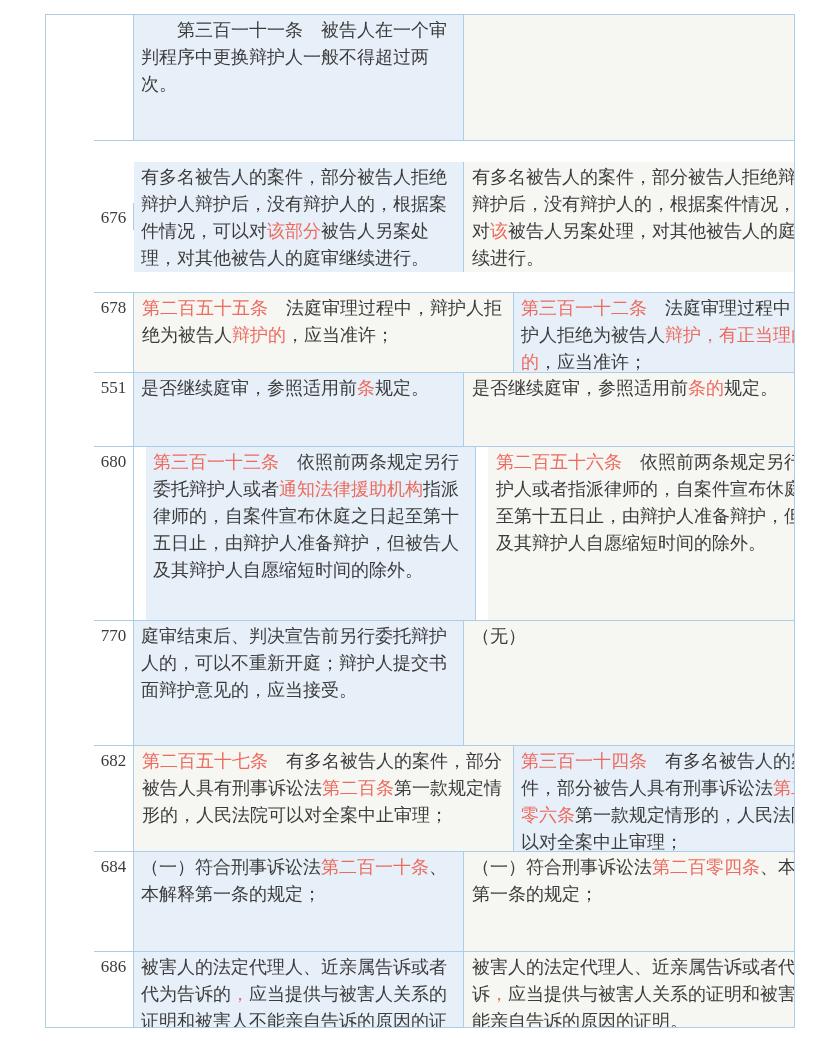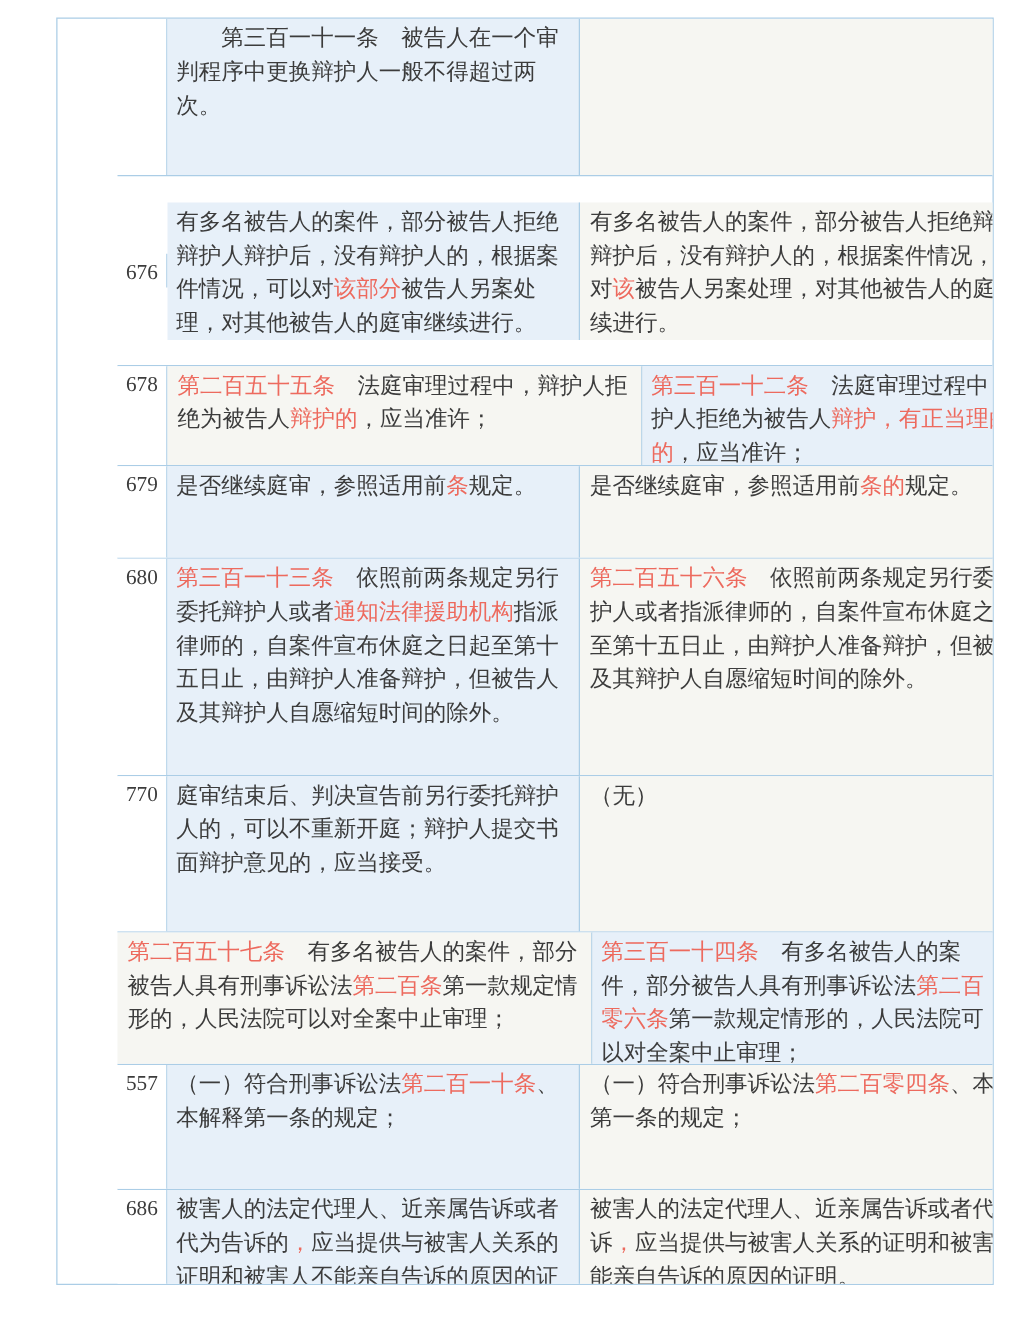--- a/index.html
+++ b/index.html
@@ -72,56 +72,57 @@
       <div class="row" style="height: 80px;">
         <div class="cell num">678</div>
         <div class="cell right">
           <div class="para"><span class="seg red">第二百五十五条</span><span class="seg black">　法庭审理过程中，辩护人拒绝为被告人</span><span class="seg red">辩护的</span><span class="seg black">，应当准许；</span></div>
         </div>
         <div class="cell left">
           <div class="para"><span class="seg red">第三百一十二条</span><span class="seg black">　法庭审理过程中，辩护人拒绝为被告人</span><span class="seg red">辩护，有正当理由的</span><span class="seg black">，应当准许；</span></div>
         </div>
       </div>
       <div class="row" style="height: 74px;">
-        <div class="cell num">679</div>
+        <div class="cell num">551</div>
         <div class="cell left">
           <div class="para"><span class="seg black">是否继续庭审，参照适用前</span><span class="seg red">条</span><span class="seg black">规定。</span></div>
         </div>
         <div class="cell right">
           <div class="para"><span class="seg black">是否继续庭审，参照适用前</span><span class="seg red">条的</span><span class="seg black">规定。</span></div>
         </div>
       </div>
-      <div class="row" style="height: 174px;">
+      <div class="row" style="height: 174px; gap: 12px;">
         <div class="cell num">680</div>
         <div class="cell left">
           <div class="para"><span class="seg red">第三百一十三条</span><span class="seg black">　依照前两条规定另行委托辩护人或者</span><span class="seg red">通知法律援助机构</span><span class="seg black">指派律师的，自案件宣布休庭之日起至第十五日止，由辩护人准备辩护，但被告人及其辩护人自愿缩短时间的除外。</span></div>
         </div>
         <div class="cell right">
           <div class="para"><span class="seg red">第二百五十六条</span><span class="seg black">　依照前两条规定另行委托辩护人或者指派律师的，自案件宣布休庭之日起至第十五日止，由辩护人准备辩护，但被告人及其辩护人自愿缩短时间的除外。</span></div>
         </div>
       </div>
       <div class="row" style="height: 125px;">
         <div class="cell num">770</div>
         <div class="cell left">
           <div class="para"><span class="seg black">庭审结束后、判决宣告前另行委托辩护人的，可以不重新开庭；辩护人提交书面辩护意见的，应当接受。</span></div>
         </div>
         <div class="cell right">
           <div class="para"><span class="seg black">（无）</span></div>
         </div>
       </div>
       <div class="row" style="height: 106px;">
+        <div class="cell num">682</div>
         <div class="cell right">
           <div class="para"><span class="seg red">第二百五十七条</span><span class="seg black">　有多名被告人的案件，部分被告人具有刑事诉讼法</span><span class="seg red">第二百条</span><span class="seg black">第一款规定情形的，人民法院可以对全案中止审理；</span></div>
         </div>
         <div class="cell left">
           <div class="para"><span class="seg red">第三百一十四条</span><span class="seg black">　有多名被告人的案件，部分被告人具有刑事诉讼法</span><span class="seg red">第二百零六条</span><span class="seg black">第一款规定情形的，人民法院可以对全案中止审理；</span></div>
         </div>
       </div>
       <div class="row" style="height: 100px;">
-        <div class="cell num">557</div>
+        <div class="cell num">684</div>
         <div class="cell left">
           <div class="para"><span class="seg black">（一）符合刑事诉讼法</span><span class="seg red">第二百一十条</span><span class="seg black">、本解释第一条的规定；</span></div>
         </div>
         <div class="cell right">
           <div class="para"><span class="seg black">（一）符合刑事诉讼法</span><span class="seg red">第二百零四条</span><span class="seg black">、本解释第一条的规定；</span></div>
         </div>
       </div>
       <div class="row" style="height: 78px;">
         <div class="cell num">686</div>
         <div class="cell left">

